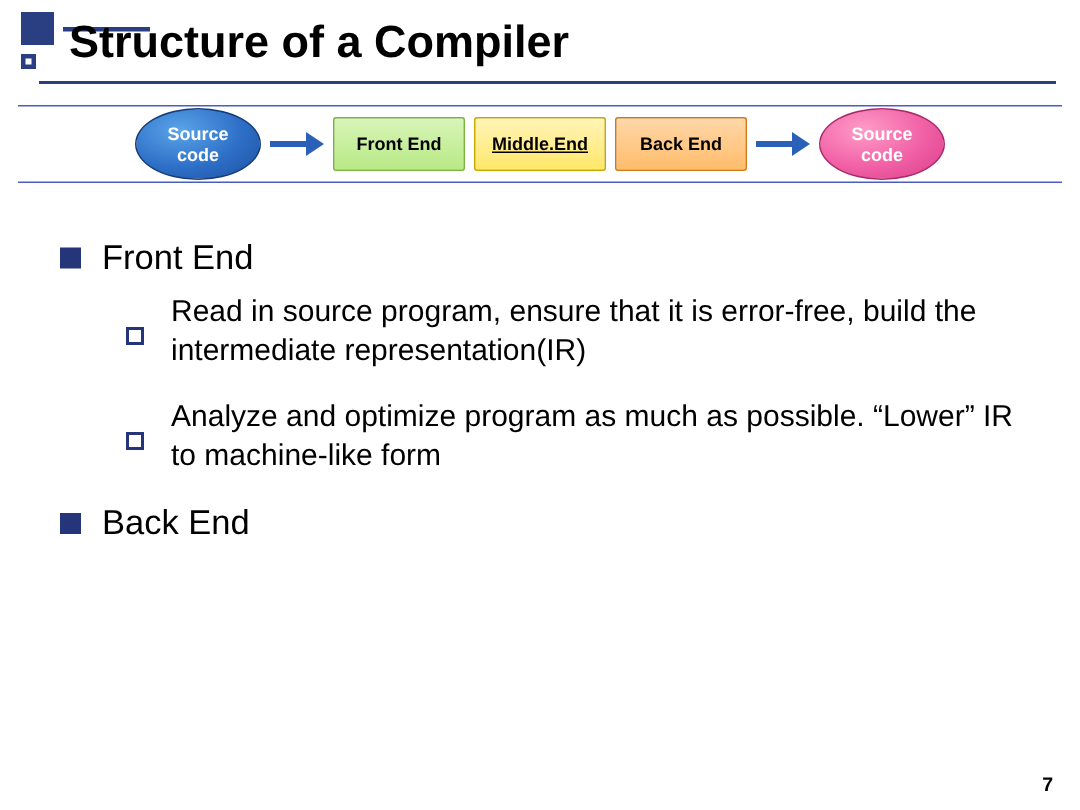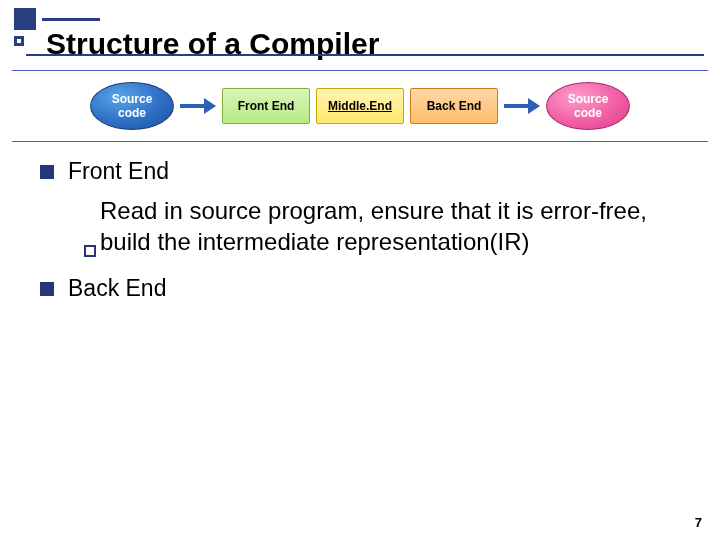--- a/index.html
+++ b/index.html
@@ -24,41 +24,41 @@
     width: 22px; height: 22px; background: #2a3e82;
   }
   .corner-accent .line {
     width: 58px; height: 3px; background: #2a3e82; margin-top: 10px;
   }
   .corner-accent .smsq {
     width: 10px; height: 10px; border: 3px solid #2a3e82; background: #fff;
   }
   .title {
     position: absolute;
-    top: 27px;
+    top: 12px;
     left: 46px;
     font-size: 30px;
     font-weight: bold;
     color: #000;
   }
   .title-underline {
     position: absolute;
     top: 54px;
     left: 26px;
     right: 16px;
     height: 2px;
     background: #2a3e82;
   }
 
   .diagram {
     position: absolute;
     top: 70px;
     left: 12px;
     right: 12px;
-    height: 72px;
+    height: 52px;
     border-top: 1px solid #4b5cc4;
     border-bottom: 1px solid #4b5cc4;
     background: #ffffff;
     display: flex;
     align-items: center;
     justify-content: center;
     gap: 6px;
     padding: 0 6px;
   }
   .diagram .oval {
@@ -124,24 +124,24 @@
     align-items: center;
     gap: 14px;
     font-size: 23px;
     margin-bottom: 10px;
   }
   .sec-head .bullet-solid {
     width: 14px; height: 14px; background: #25357a;
   }
   .subitem {
     display: flex;
-    align-items: flex-end;
-    gap: 2px;
+    align-items: center;
+    gap: 16px;
     margin-left: 44px;
-    font-size: 24px;
+    font-size: 20px;
     line-height: 1.3;
     margin-bottom: 6px;
   }
   .subitem .bullet-hollow {
     width: 12px; height: 12px;
     border: 2px solid #25357a;
     background: #fff;
     flex-shrink: 0;
     margin-top: 5px;
     margin-right: 2px;
@@ -198,20 +198,24 @@
       <div class="bullet-solid"></div>
       <span>Front End</span>
     </div>
     <div class="subitem">
       <div class="bullet-hollow"></div>
       <div class="text">Read in source program, ensure that it is error-free, build the intermediate representation(IR)</div>
     </div>
   </div>
 
   <div class="section">
+    <div class="subitem">
+      <div class="bullet-hollow"></div>
+      <div class="text">Analyze and optimize program as much as possible. “Lower” IR to machine-like form</div>
+    </div>
   </div>
 
   <div class="section">
     <div class="sec-head">
       <div class="bullet-solid"></div>
       <span>Back End</span>
     </div>
   </div>
 
 </div>

